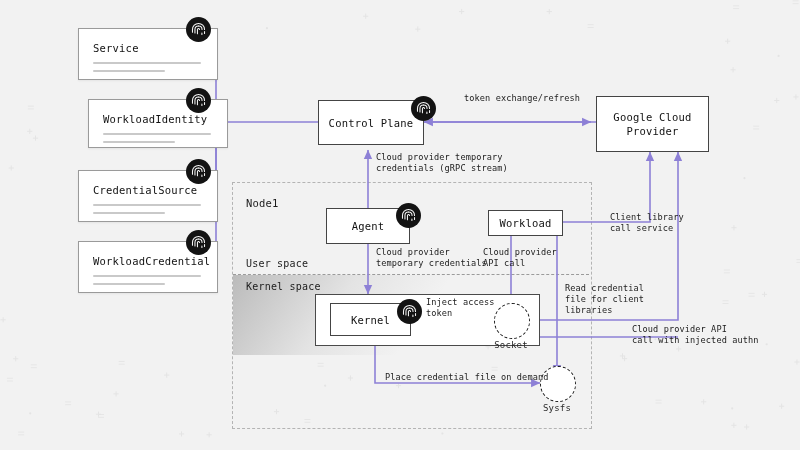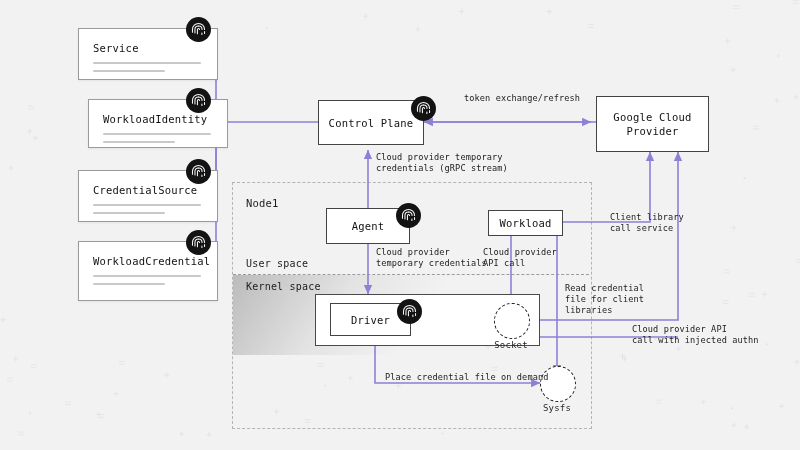--- a/index.html
+++ b/index.html
@@ -247,21 +247,21 @@
         <path d="M20.5 12c0-4.7-3.8-8.5-8.5-8.5"></path>
       <path d="M12 7a5 5 0 0 0-5 5v5"></path>
         <path d="M17 12a5 5 0 0 0-5-5"></path>
       <path d="M12 10.5a1.5 1.5 0 0 0-1.5 1.5v6"></path>
         <path d="M13.5 12a1.5 1.5 0 0 0-1.5-1.5"></path>
       <path d="M20.5 15v2.5"></path>
         <path d="M16.8 17v2"></path>
     </svg>
   </div>
 
-  <div class="node card" style="left:78px;top:241px;width:140px;height:60px;">
+  <div class="node card" style="left:78px;top:241px;width:140px;height:52px;">
     <div class="card-title">WorkloadCredential</div>
     <div class="ph ph1"></div>
     <div class="ph ph2"></div>
   </div>
   <div class="fp" style="left:186px;top:230px;">
     <svg width="17" height="17" viewBox="0 0 24 24" fill="none" stroke="#f4f4f4" stroke-width="1.5" stroke-linecap="round">
       <path d="M12 3.5c-4.7 0-8.5 3.8-8.5 8.5v4"></path>
         <path d="M20.5 12c0-4.7-3.8-8.5-8.5-8.5"></path>
       <path d="M12 7a5 5 0 0 0-5 5v5"></path>
         <path d="M17 12a5 5 0 0 0-5-5"></path>
@@ -308,21 +308,21 @@
         <path d="M16.8 17v2"></path>
     </svg>
   </div>
 
   <div class="node box" style="left:476px;top:210px;width:75px;height:26px;margin-left:12px;">
     <span class="lbl">Workload</span>
   </div>
 
   <div class="node outerbox" style="left:315px;top:294px;width:225px;height:52px;"></div>
   <div class="node box" style="left:330px;top:303px;width:81px;height:33px;">
-    <span class="lbl">Driver</span>
+    <span class="lbl">Kernel</span>
   </div>
   <div class="fp" style="left:397px;top:299px;">
     <svg width="17" height="17" viewBox="0 0 24 24" fill="none" stroke="#f4f4f4" stroke-width="1.5" stroke-linecap="round">
       <path d="M12 3.5c-4.7 0-8.5 3.8-8.5 8.5v4"></path>
         <path d="M20.5 12c0-4.7-3.8-8.5-8.5-8.5"></path>
       <path d="M12 7a5 5 0 0 0-5 5v5"></path>
         <path d="M17 12a5 5 0 0 0-5-5"></path>
       <path d="M12 10.5a1.5 1.5 0 0 0-1.5 1.5v6"></path>
         <path d="M13.5 12a1.5 1.5 0 0 0-1.5-1.5"></path>
       <path d="M20.5 15v2.5"></path>
@@ -340,20 +340,22 @@
 
   <div class="elabel" style="left:376px;top:152px;">Cloud provider temporary
 credentials (gRPC stream)</div>
 
   <div class="elabel" style="left:376px;top:247px;">Cloud provider
 temporary credentials</div>
 
   <div class="elabel" style="left:483px;top:247px;">Cloud provider
 API call</div>
 
+  <div class="elabel" style="left:426px;top:297px;">Inject access
+token</div>
 
   <div class="elabel" style="left:610px;top:212px;">Client library
 call service</div>
 
   <div class="elabel" style="left:385px;top:372px;">Place credential file on demand</div>
 
   <div class="elabel" style="left:565px;top:283px;">Read credential
 file for client
 libraries</div>
 

